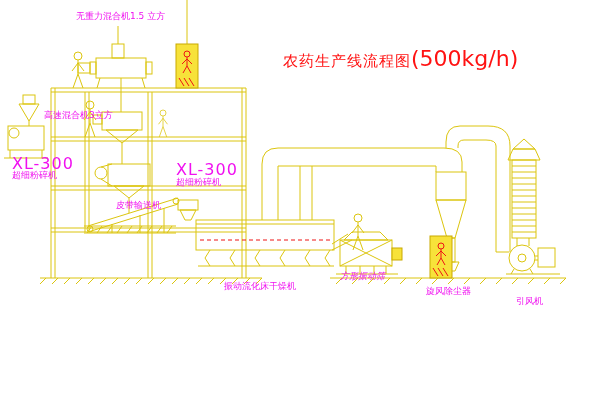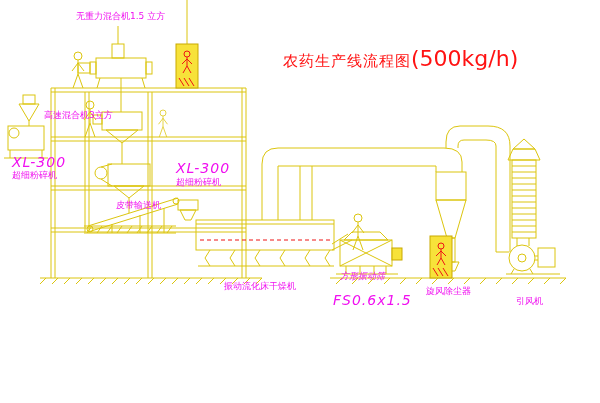--- a/index.html
+++ b/index.html
@@ -8,21 +8,21 @@
   .canvas svg { position:absolute; left:0; top:0; }
 
   
   svg .yl { stroke:#dcc50e; fill:none; stroke-width:1; }
   svg .red { stroke:#ee1515; fill:none; stroke-width:1; }
   svg .reddash { stroke:#ee1515; fill:none; stroke-width:1; stroke-dasharray:4 3; }
   svg .fillbox { fill:#f7e23a; stroke:#c9a900; stroke-width:1; }
 
   
   .lbl { position:absolute; color:#f010f0; font-size:9px; line-height:1.1; white-space:nowrap; }
-  .lbl.big { font-size:14px; letter-spacing:1px;font-style:italic; }
+  .lbl.big { font-size:16px; letter-spacing:1px; }
   .title { position:absolute; left:283px; top:46px; color:#ff1212; display:flex; align-items:baseline; white-space:nowrap; }
   .title .t { font-size:15px; letter-spacing:1px; }
   .title .cap { font-size:22px; }
 </style>
 </head>
 <body>
 
 <div class="canvas">
 
   <svg width="600" height="403" viewBox="0 0 600 403">
@@ -179,16 +179,15 @@
 
   <div class="lbl" style="left:76px; top:12px;">无重力混合机1.5 立方</div>
   <div class="lbl" style="left:44px; top:111px;">高速混合机3立方</div>
   <div class="lbl big" style="left:12px; top:155px;">XL-300</div>
   <div class="lbl" style="left:12px; top:171px;">超细粉碎机</div>
   <div class="lbl big" style="left:176px; top:161px;">XL-300</div>
   <div class="lbl" style="left:176px; top:178px;">超细粉碎机</div>
   <div class="lbl" style="left:116px; top:201px;">皮带输送机</div>
   <div class="lbl" style="left:224px; top:282px;">振动流化床干燥机</div>
   <div class="lbl" style="left:340px; top:272px;font-style:italic;">方形振动筛</div>
-  <div class="lbl big" style="left:333px; top:293px;">FS0.6x1.5</div>
   <div class="lbl" style="left:426px; top:287px;">旋风除尘器</div>
   <div class="lbl" style="left:516px; top:297px;">引风机</div>
 </div>
 
 </body></html>

